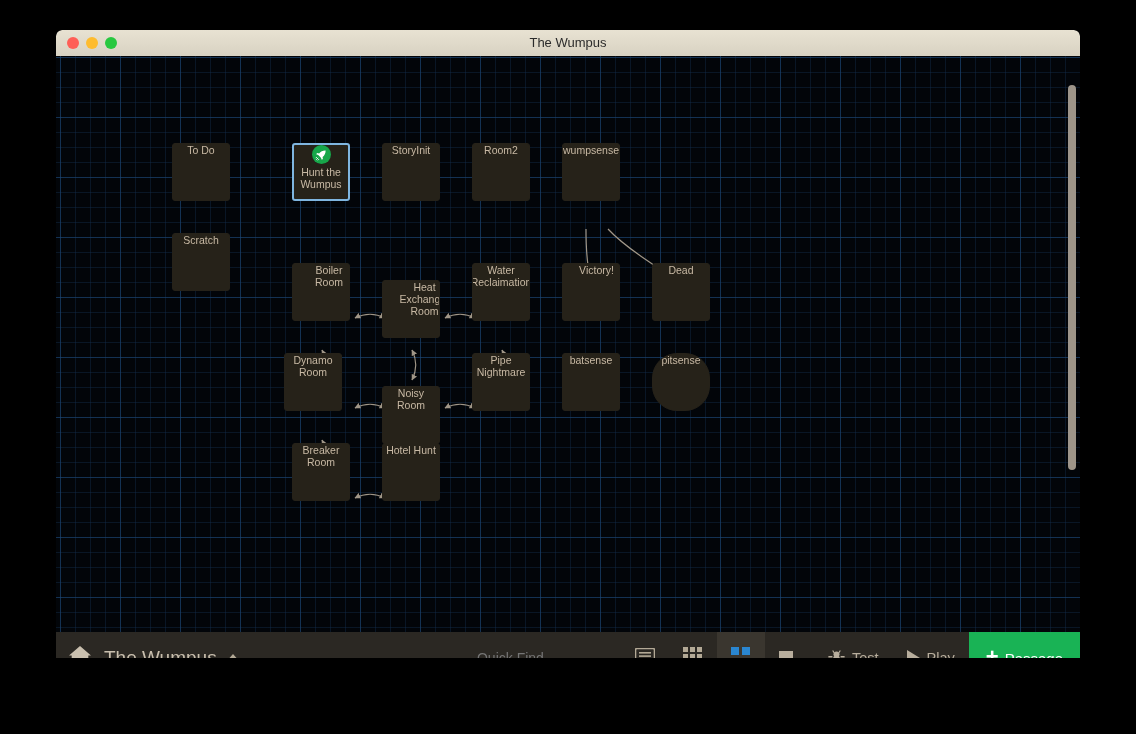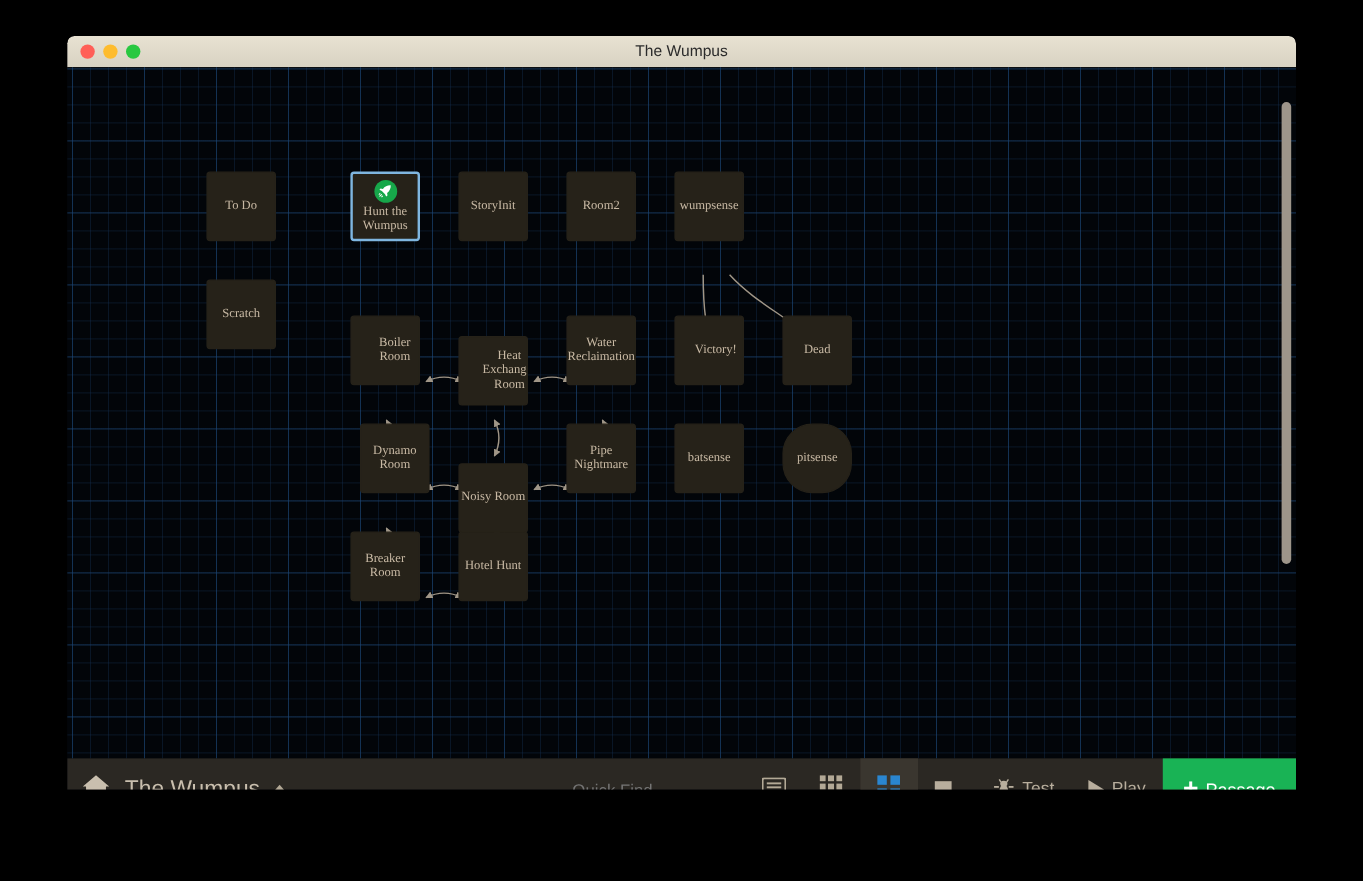--- a/index.html
+++ b/index.html
@@ -80,23 +80,22 @@
   .passage {
     position: absolute;
     width: 58px; height: 58px;
     background: #262219;
     border: 1px solid #262219;
     border-radius: 3px;
     box-sizing: border-box;
     display: flex;
     flex-direction: column;
     align-items: center;
-    justify-content: center;
+    justify-content: flex-start;
     overflow: hidden;
-    font-family: Liberation Serif, serif;
   }
   .passage .ptitle {
     font-size: 10.5px;
     line-height: 12px;
     color: #c8b9a4;
     text-align: center;
     white-space: nowrap;
     flex: none;
   }
   .passage .ptitle.wrap { white-space: normal; }
@@ -289,21 +288,21 @@
           </div>
           <div class="passage" style="left: 416px; top: 207px;">
             <div class="ptitle wrap">Water Reclaimation</div>
           </div>
           <div class="passage" style="left: 506px; top: 207px; padding-left: 11px;">
             <div class="ptitle">Victory!</div>
           </div>
           <div class="passage" style="left: 596px; top: 207px;">
             <div class="ptitle">Dead</div>
           </div>
-          <div class="passage" style="left: 244px; top: 297px;">
+          <div class="passage" style="left: 228px; top: 297px;">
             <div class="ptitle wrap">Dynamo Room</div>
           </div>
           <div class="passage" style="left: 326px; top: 297px; margin-top: 33px;">
             <div class="ptitle wrap">Noisy Room</div>
           </div>
           <div class="passage" style="left: 416px; top: 297px;">
             <div class="ptitle wrap">Pipe Nightmare</div>
           </div>
           <div class="passage" style="left: 506px; top: 297px;">
             <div class="ptitle">batsense</div>

